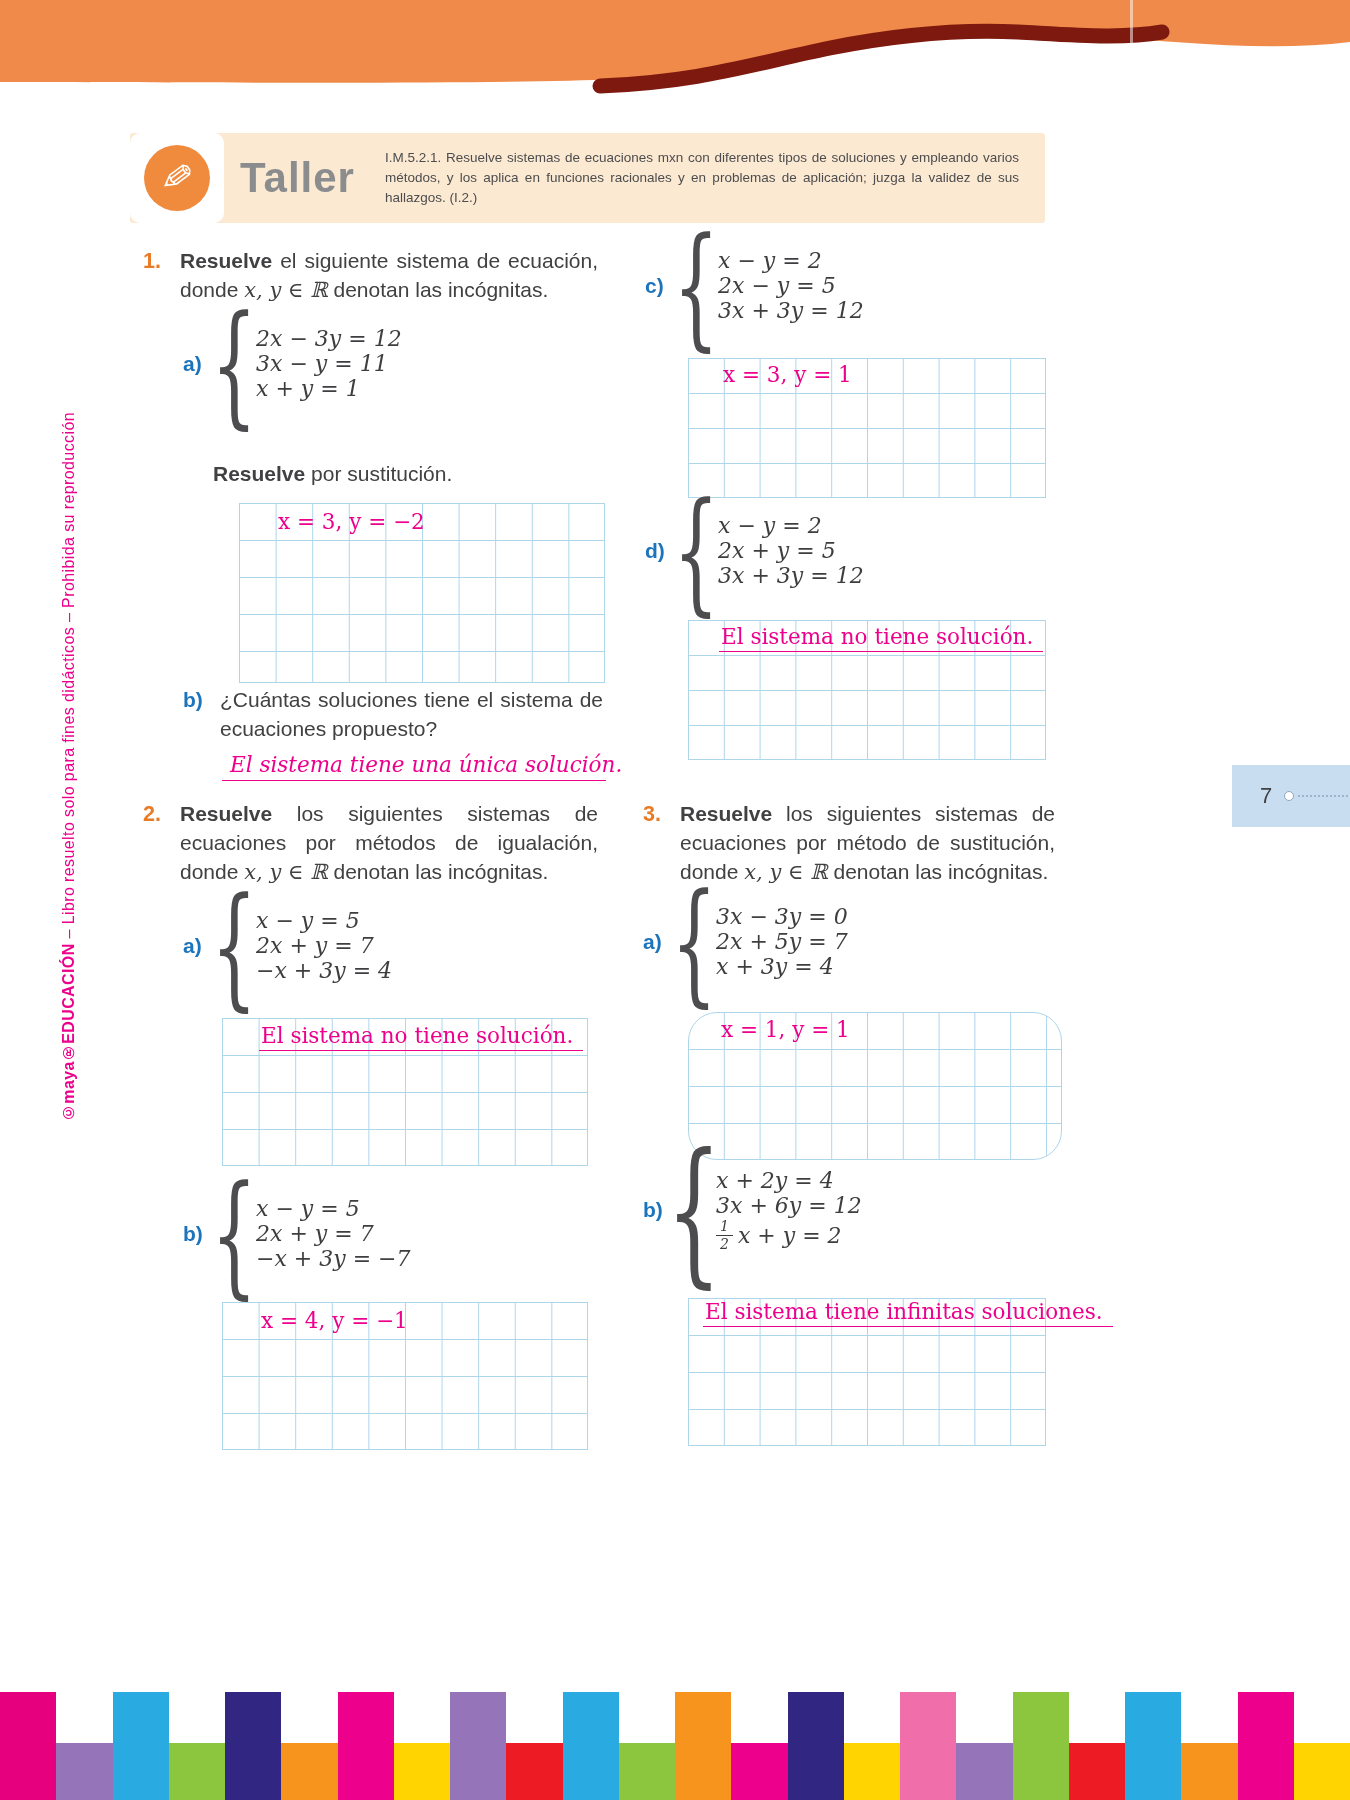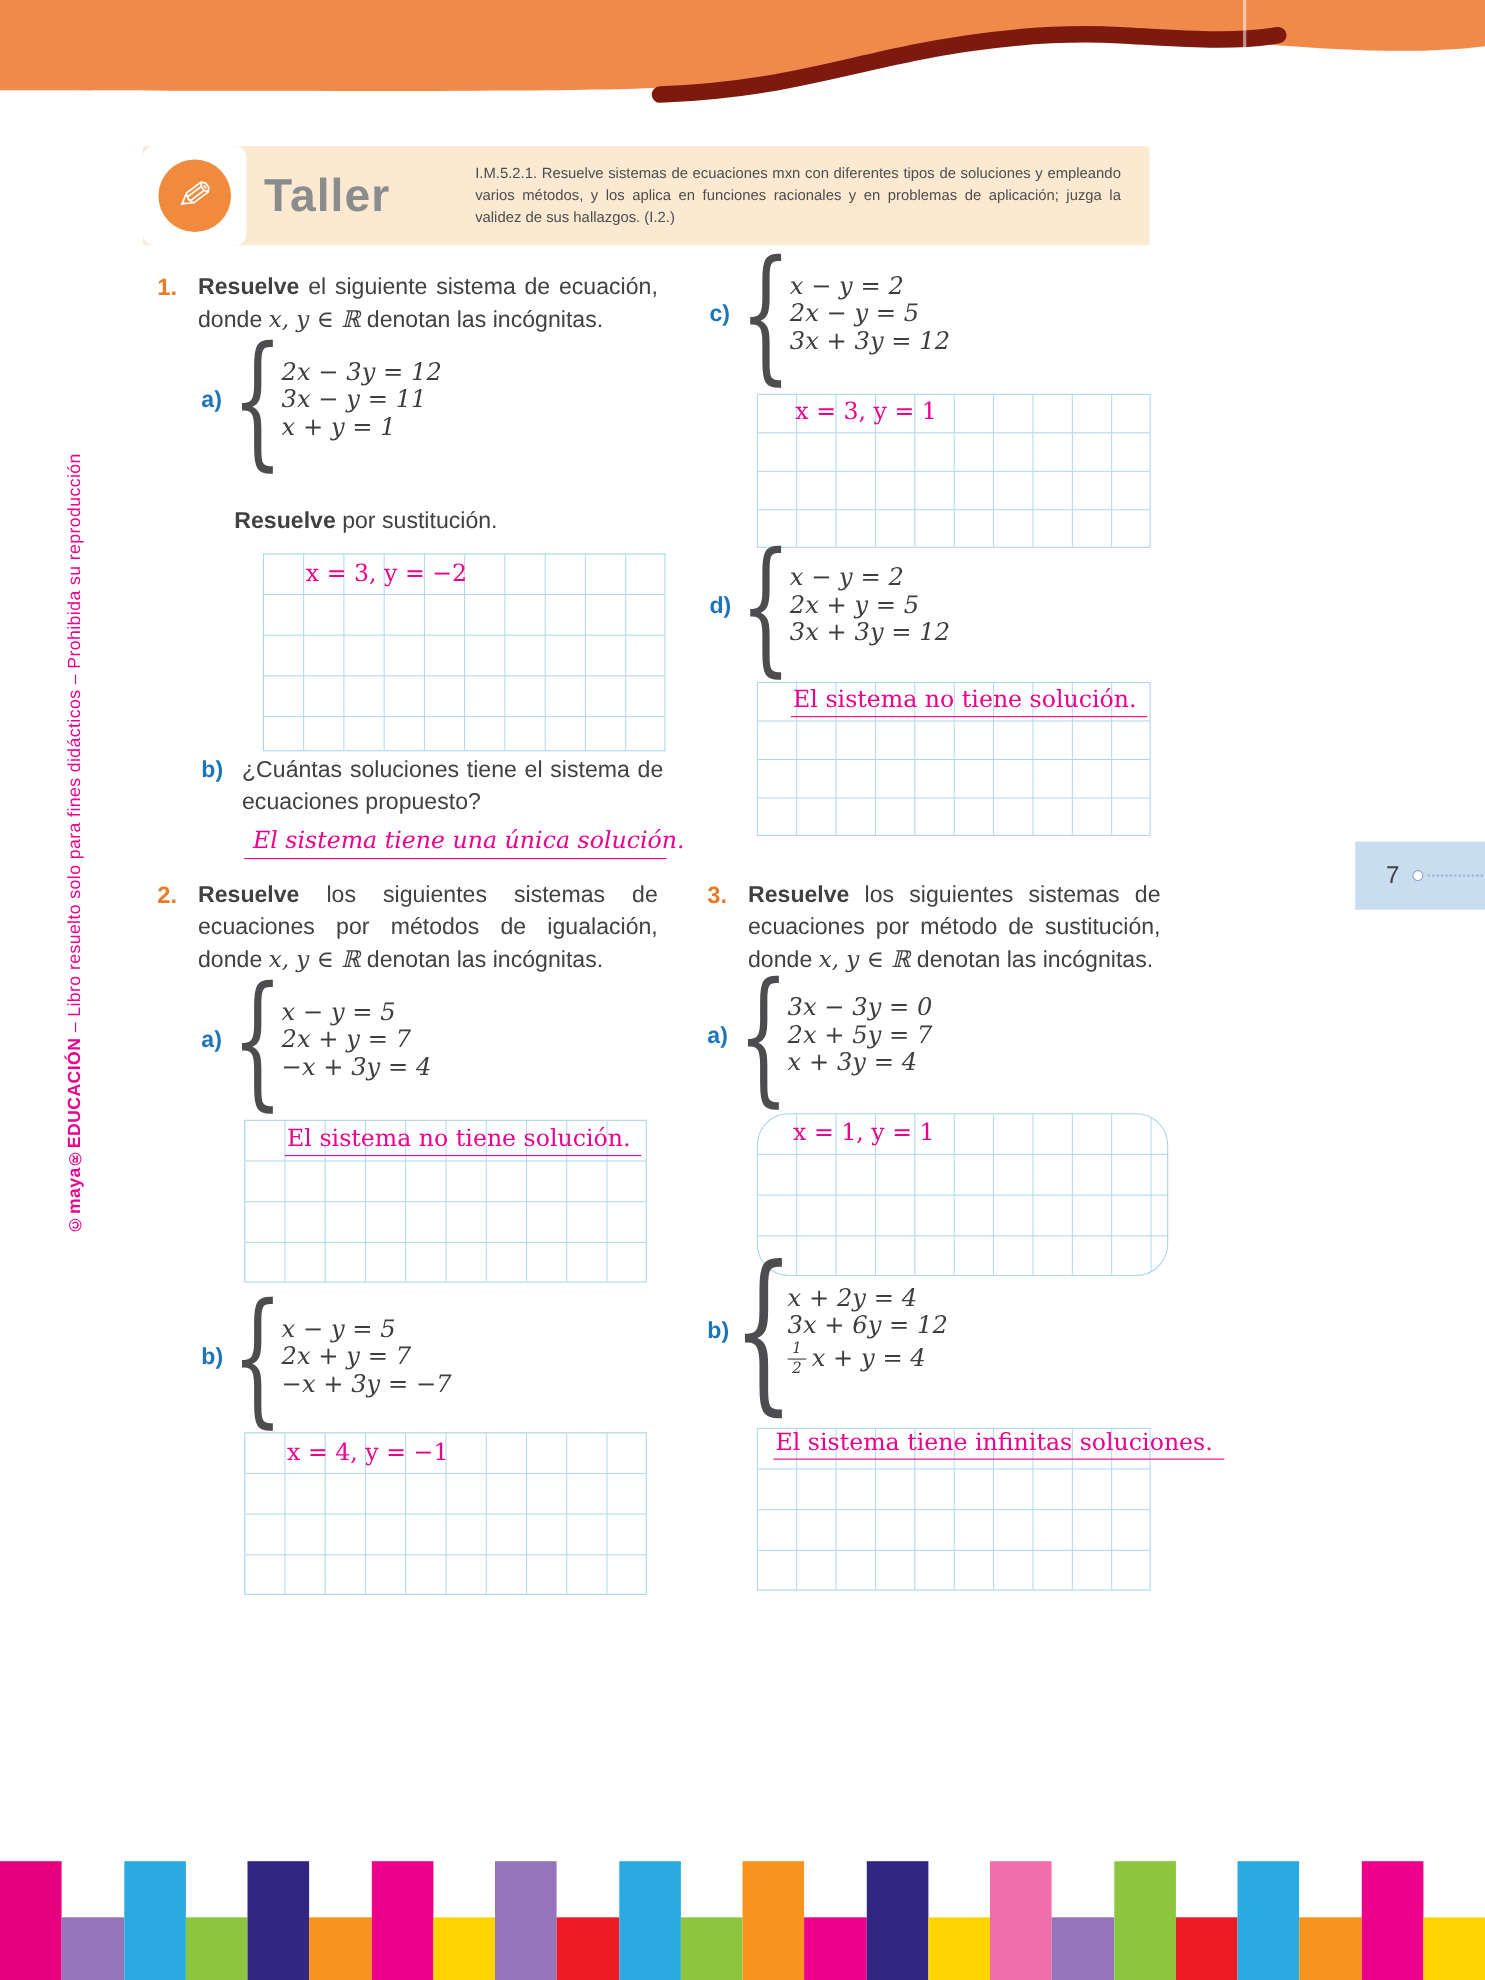--- a/index.html
+++ b/index.html
@@ -9,21 +9,21 @@
 
   
   .header-svg { position: absolute; top: 0; left: 0; }
 
   
   .taller-box { left: 130px; top: 133px; width: 915px; height: 90px; background: #FBE9D2; display: flex; align-items: center; border-radius: 3px; }
   .taller-tile { width: 94px; height: 90px; background: #ffffff; border-radius: 10px; display: flex; align-items: center; justify-content: center; flex: none; }
   .taller-circle { width: 66px; height: 66px; border-radius: 50%; background: #F08A3C; display: flex; align-items: center; justify-content: center; }
   .pencil { color: #fff; font-size: 38px; transform: scaleX(-1) rotate(-8deg); }
   .taller-title { font-size: 42px; color: #8A8C8E; font-weight: 600; letter-spacing: 1px; padding: 0 30px 0 16px; flex: none; }
-  .taller-desc { flex: 1; font-size: 13.5px; line-height: 1.5; color: #4D4D4F; padding-right: 26px; text-align: justify; margin-left: 47px; }
+  .taller-desc { flex: 1; font-size: 13.5px; line-height: 1.5; color: #4D4D4F; padding-right: 26px; text-align: justify; }
 
   
   .sidebar-copy { left: 60px; top: 412px; writing-mode: vertical-rl; transform: rotate(180deg); color: #EC008C; font-size: 16px; letter-spacing: 0.4px; white-space: nowrap; }
   .sidebar-copy .logo { font-weight: 700; }
 
   
   .intro { display: flex; }
   .ex-num { width: 37px; flex: none; font-weight: 700; color: #E87B26; font-size: 21.5px; line-height: 1.38; }
   .intro-p { flex: 1; font-size: 21px; line-height: 1.38; color: #414042; text-align: justify; }
   .intro-p b { font-weight: 700; }
@@ -210,21 +210,21 @@
     <span class="sys-label">b)</span>
     <span class="brace bf">{</span>
     <span class="eq-stack">
       <span>x + 2y = 4</span>
       <span>3x + 6y = 12</span>
       <span class="frac-line">
         <span class="frac">
           <span class="frac-num">1</span>
           <span>2</span>
         </span>
-        <span>x + y = 4</span>
+        <span>x + y = 2</span>
       </span>
     </span>
   </div>
 
   <div class="abs grid grid-r" style="left:688px; top:1298px; width:358px; height:148px;">
     <span class="ans u" style="left:14px; top:0;">El sistema tiene infinitas soluciones.</span>
   </div>
 
   <div class="footer">
       <div class="footer-bar tall" style="background: rgb(230, 0, 126);"></div>

